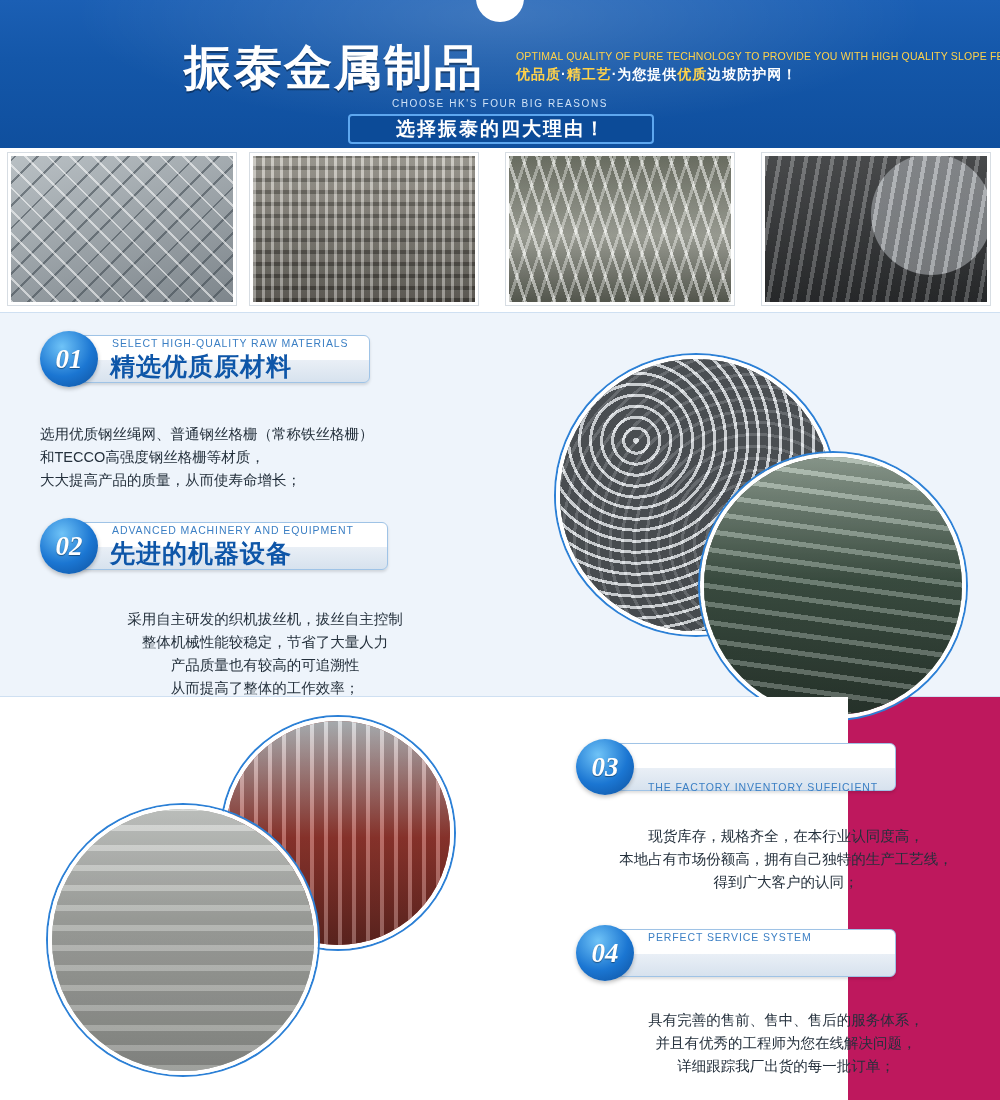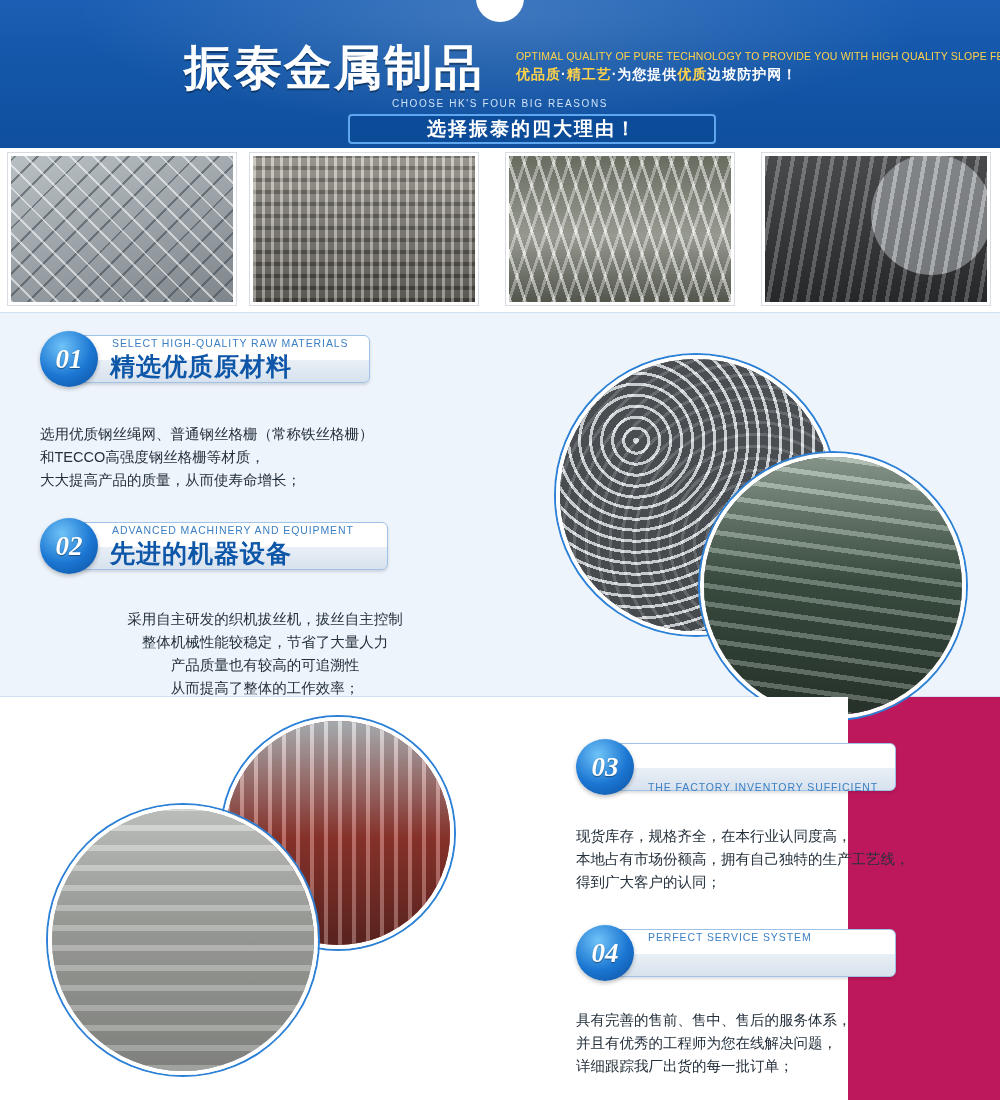--- a/index.html
+++ b/index.html
@@ -71,21 +71,21 @@
     width: 232px;
     text-align: center;
     font-size: 10px;
     color: #cfe2f7;
     letter-spacing: 1.6px;
     white-space: nowrap;
   }
   .choose-box {
     position: absolute;
     left: 348px; top: 114px;
-    width: 368px; height: 30px;
+    width: 306px; height: 30px;
     border: 2px solid #5ea7ef;
     border-radius: 4px;
     background: #0c4b98;
     display: flex;
     align-items: center;
     justify-content: center;
   }
   .choose-box span {
     font-size: 19px;
     font-weight: bold;
@@ -253,20 +253,21 @@
     box-shadow: 0 0 0 2px #2c80d6;
     overflow: hidden;
   }
 
   
   .panel-bottom {
     position: absolute;
     left: 0; top: 697px;
     width: 848px; height: 403px;
     background: #ffffff;
+    text-align: center;
   }
 </style>
 </head>
 <body>
 
 <div class="page">
 
   <div class="header">
     <div class="header-glow"></div>
     <div class="header-notch"></div>

